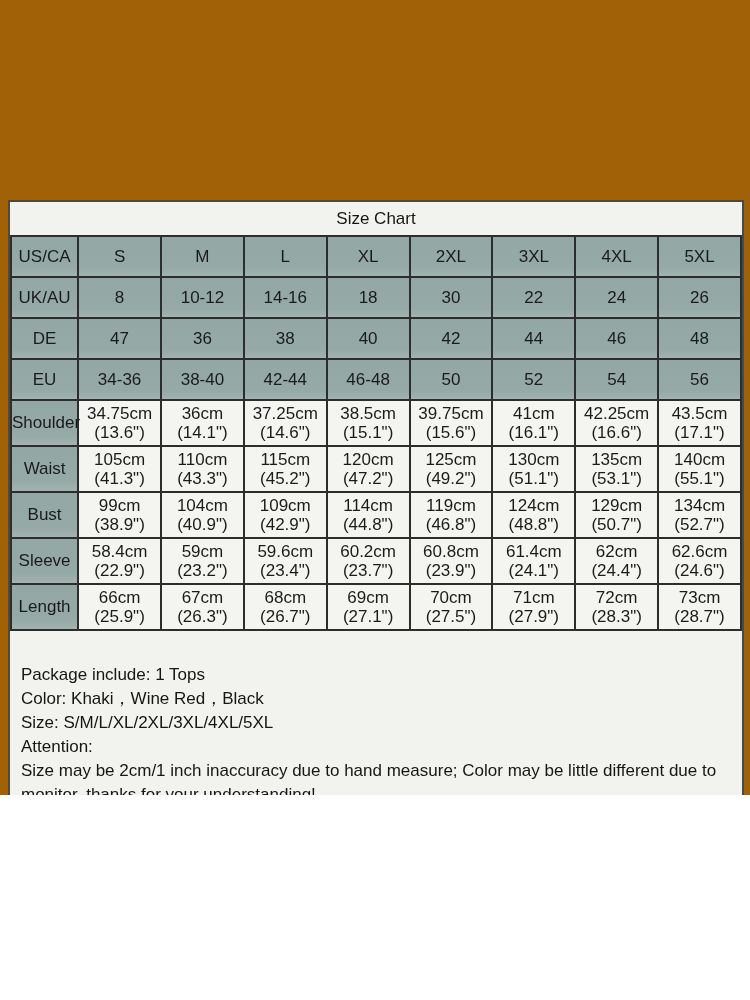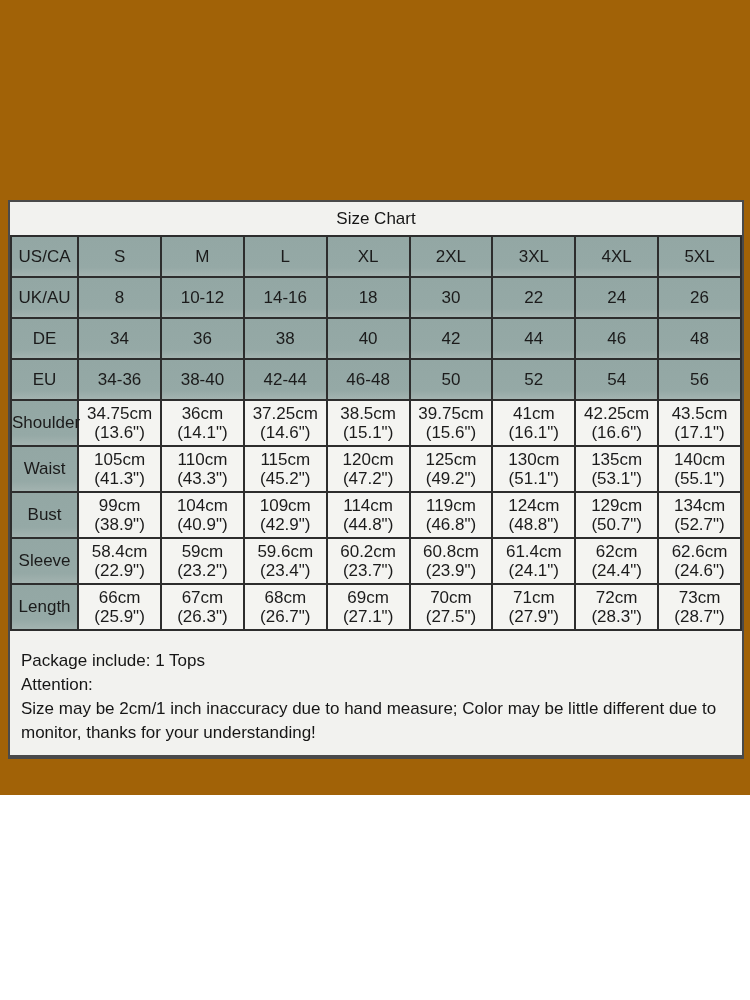--- a/index.html
+++ b/index.html
@@ -56,20 +56,21 @@
     margin-top: 48px;
   }
   td .line {
     line-height: 19px;
   }
   .notes {
     background: #f2f2ef;
     padding: 18px 11px 10px 11px;
     font-size: 17px;
     line-height: 24px;
+    margin-top: 14px;
   }
   .notes p {
     margin: 0;
   }
 </style>
 </head>
 <body>
 
 <div class="page">
   <div class="panel">
@@ -106,21 +107,21 @@
             <td class="green">10-12</td>
             <td class="green">14-16</td>
             <td class="green">18</td>
             <td class="green">30</td>
             <td class="green">22</td>
             <td class="green">24</td>
             <td class="green">26</td>
           </tr>
           <tr class="size">
             <td class="green">DE</td>
-            <td class="green">34</td>
+            <td class="green">47</td>
             <td class="green">36</td>
             <td class="green">38</td>
             <td class="green">40</td>
             <td class="green">42</td>
             <td class="green">44</td>
             <td class="green">46</td>
             <td class="green">48</td>
           </tr>
           <tr class="size">
             <td class="green">EU</td>
@@ -306,18 +307,20 @@
             <td class="light">
               <div class="line">73cm</div>
               <div class="line">(28.7")</div>
             </td>
           </tr>
         </tbody>
     </table>
 
     <div class="notes">
       <p>Package include: 1 Tops</p>
+      <p>Color: Khaki，Wine Red，Black</p>
+      <p>Size: S/M/L/XL/2XL/3XL/4XL/5XL</p>
       <p>Attention:</p>
       <p>Size may be 2cm/1 inch inaccuracy due to hand measure; Color may be little different due to monitor, thanks for your understanding!</p>
     </div>
 
   </div>
 </div>
 
 </body></html>

